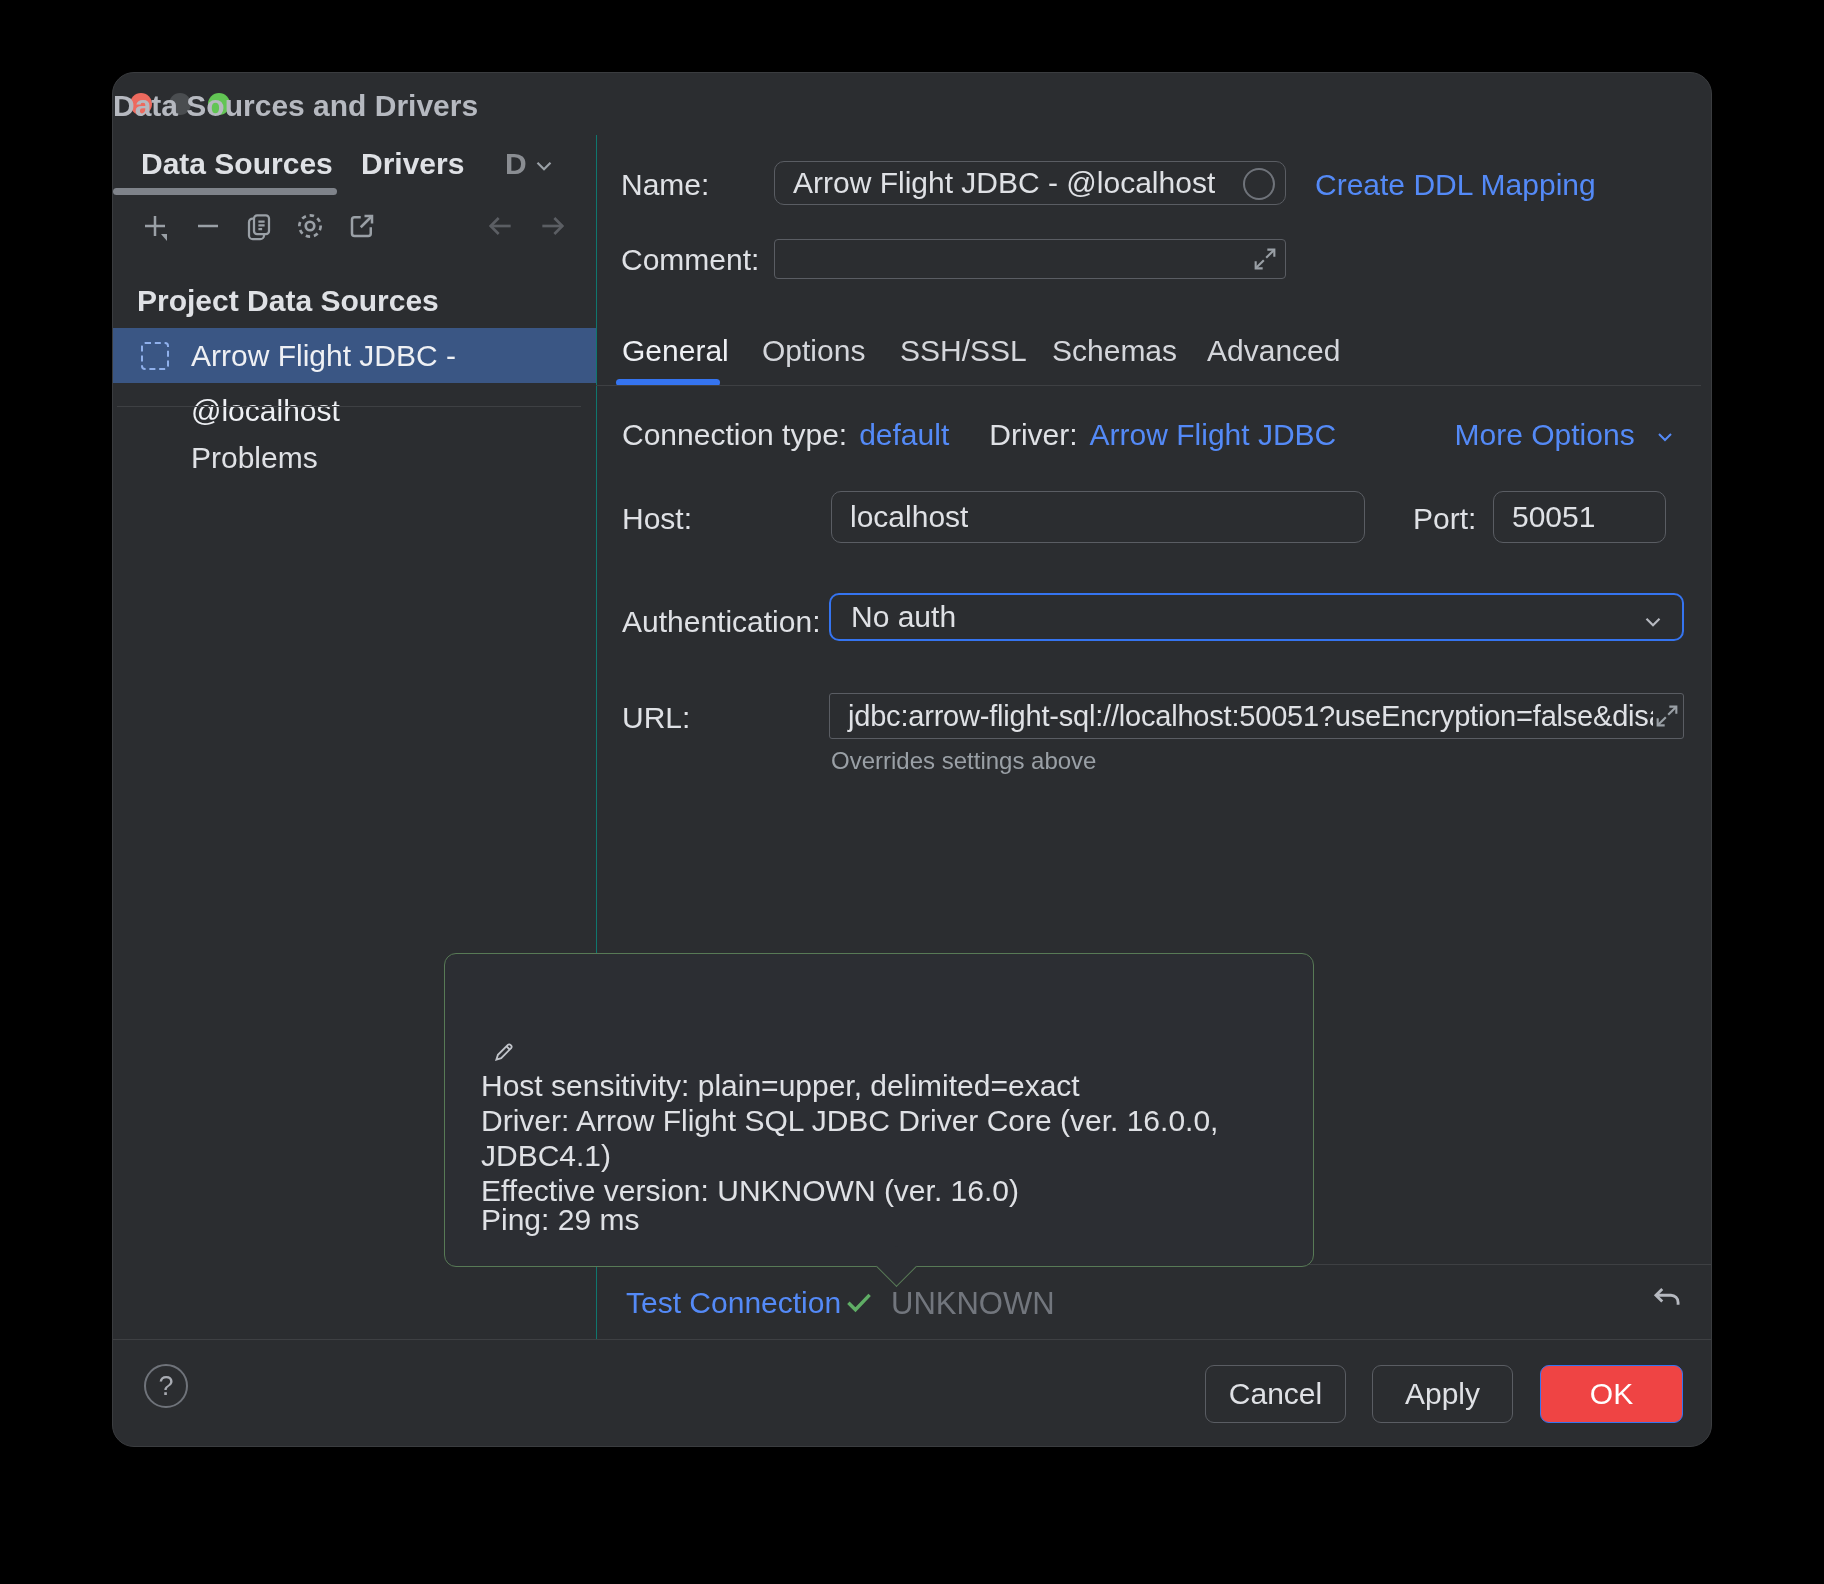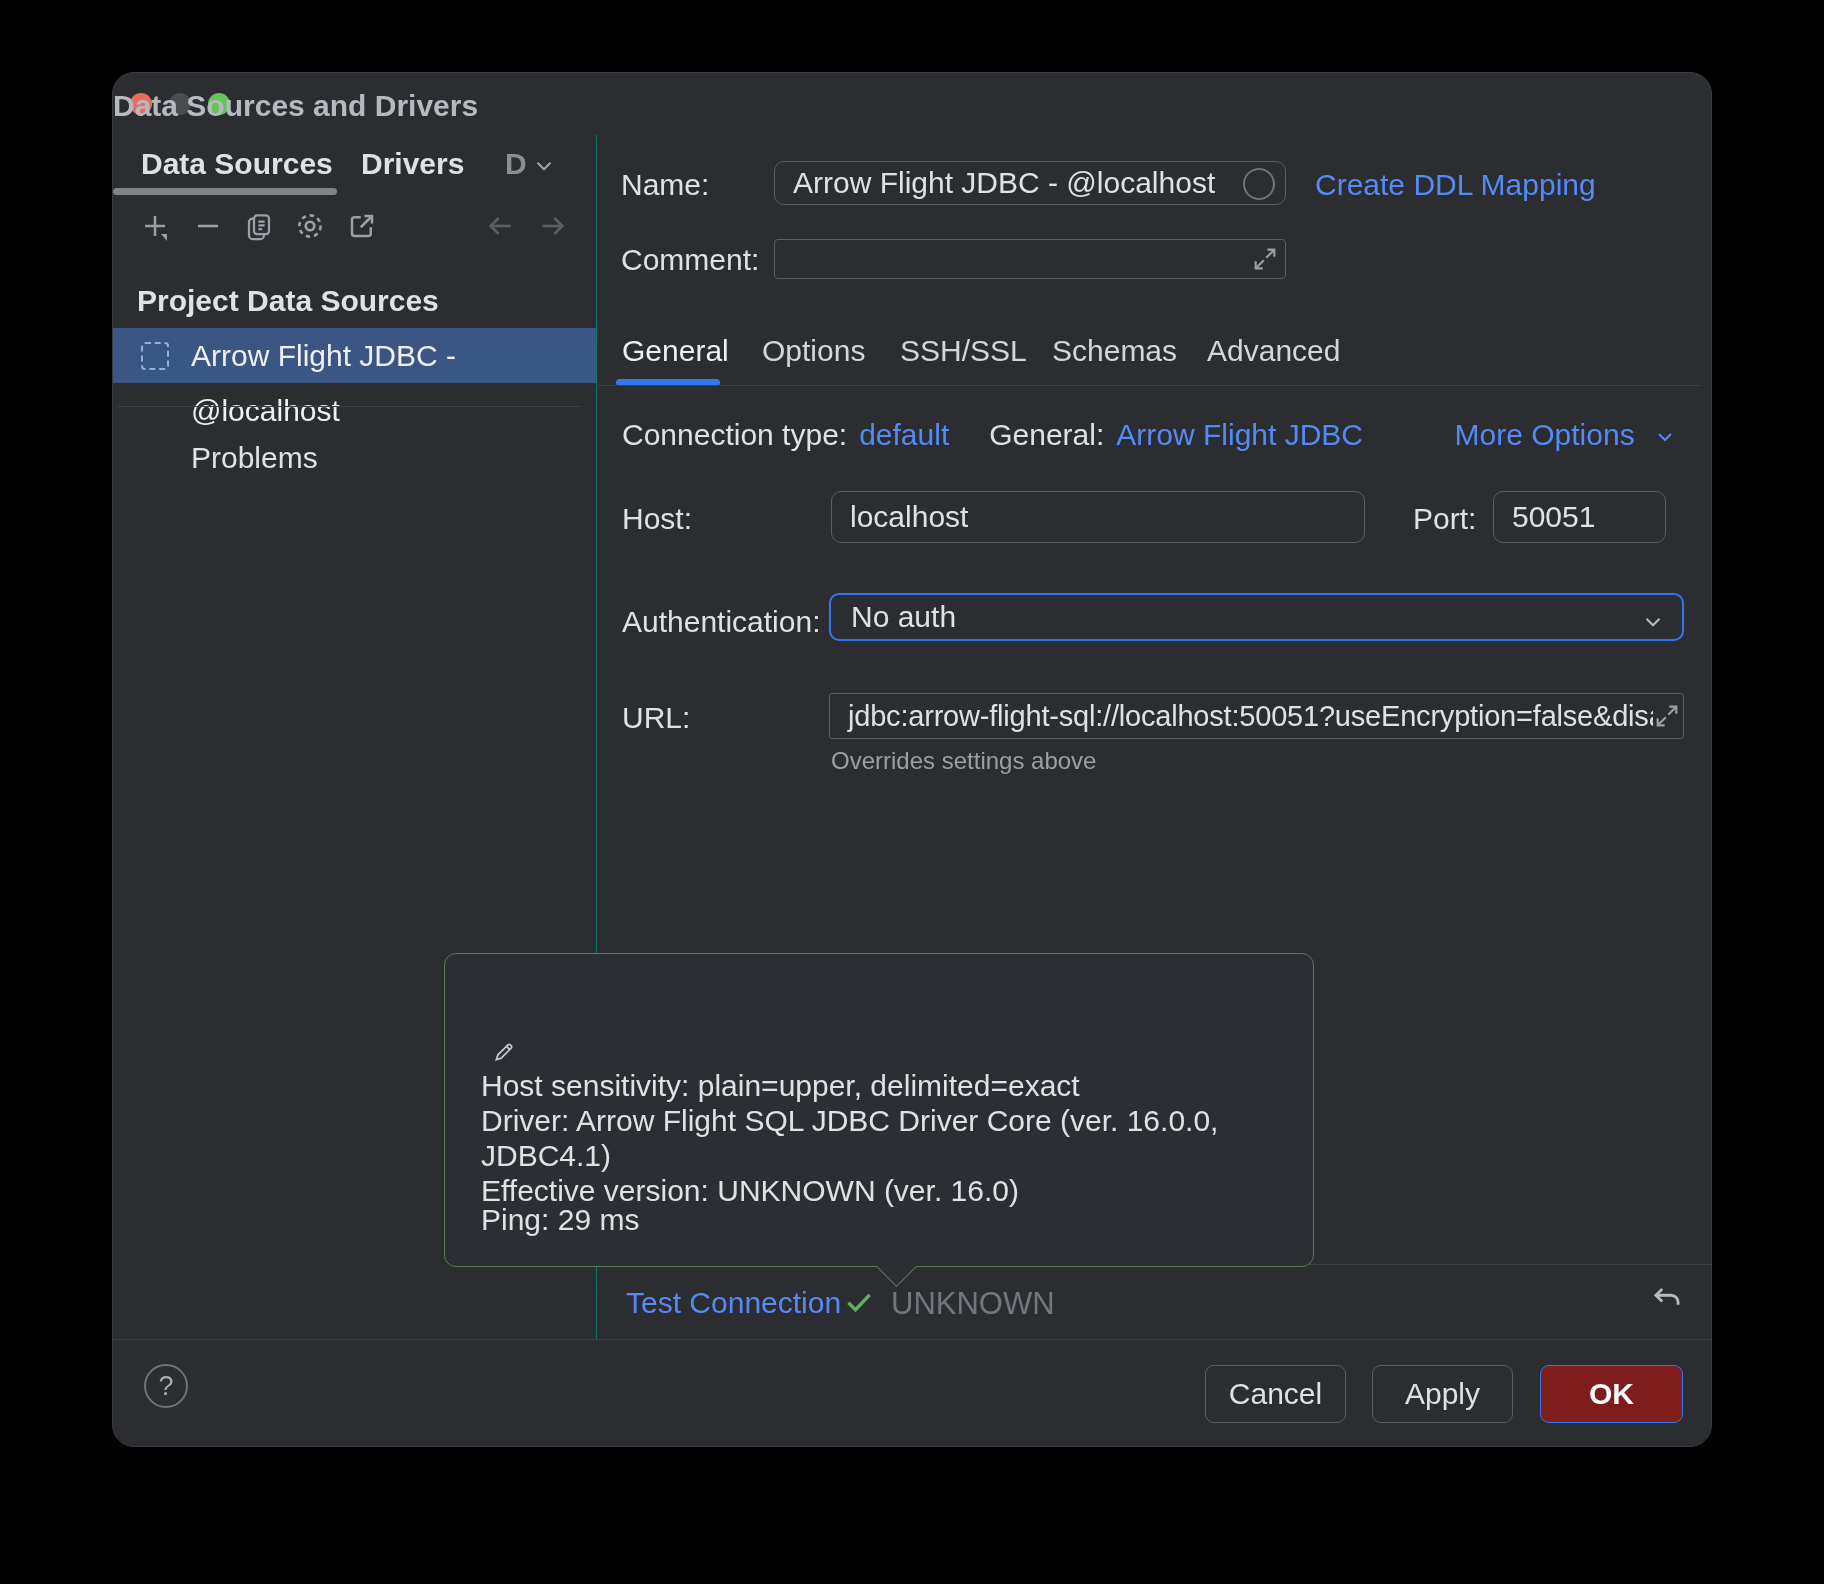--- a/index.html
+++ b/index.html
@@ -88,21 +88,21 @@
   .status-result{position:absolute;left:778px;top:1213px;color:#72767d;font-size:31px;}
   .undo-btn{position:absolute;right:25px;top:1208px;width:38px;height:38px;}
   
   .footer-divider{position:absolute;left:0;right:0;top:1266px;height:1px;background:#3e4043;}
   .help-btn{position:absolute;left:31px;top:1291px;width:44px;height:44px;border:2px solid #6f737a;border-radius:50%;
     box-sizing:border-box;text-align:center;line-height:40px;font-size:27px;color:#a8abb2;}
   .btn{position:absolute;top:1292px;height:58px;line-height:56px;text-align:center;border-radius:9px;
     border:1.5px solid #5a5d63;box-sizing:border-box;color:#dfe1e5;cursor:pointer;}
   .btn.cancel{left:1092px;width:141px;}
   .btn.apply{left:1259px;width:141px;}
-  .btn.ok{left:1427px;width:143px;background:#7f1d1d;border-color:#3574f0;color:#fff;font-weight:bold;}
+  .btn.ok{left:1427px;width:143px;background:#ef4444;border-color:#3574f0;color:#fff;font-weight:normal;}
   svg{display:block;}
 </style>
 </head>
 <body>
 
 <div class="window">
 
   <div class="lights">
     <div class="light red"></div>
     <div class="light gray"></div>
@@ -198,21 +198,21 @@
 
   <div class="form-tab" style="left:509px;color:#eef0f4;">General</div>
   <div class="form-tab" style="left:649px;">Options</div>
   <div class="form-tab" style="left:787px;">SSH/SSL</div>
   <div class="form-tab" style="left:939px;">Schemas</div>
   <div class="form-tab" style="left:1094px;">Advanced</div>
   <div class="ftab-underline"></div>
   <div class="tabs-divider"></div>
 
   <div class="conn-row">
-    <span>Connection type:</span><span class="sgap"></span><span class="link">default</span><span class="gap"></span><span>General:</span><span class="sgap"></span><span class="link">Arrow Flight JDBC</span>
+    <span>Connection type:</span><span class="sgap"></span><span class="link">default</span><span class="gap"></span><span>Driver:</span><span class="sgap"></span><span class="link">Arrow Flight JDBC</span>
   </div>
   <div class="more-options link">
     <span>More Options</span>
     <svg class="pencil" width="24" height="24" viewBox="0 0 24 24" fill="none" stroke="#548af7" stroke-width="2" style="display:inline-block;">
         <path d="M6 9l6 6 6-6"></path>
       </svg>
   </div>
 
   <div class="lbl" style="left:509px;top:429px;">Host:</div>
   <div class="field host-field">

